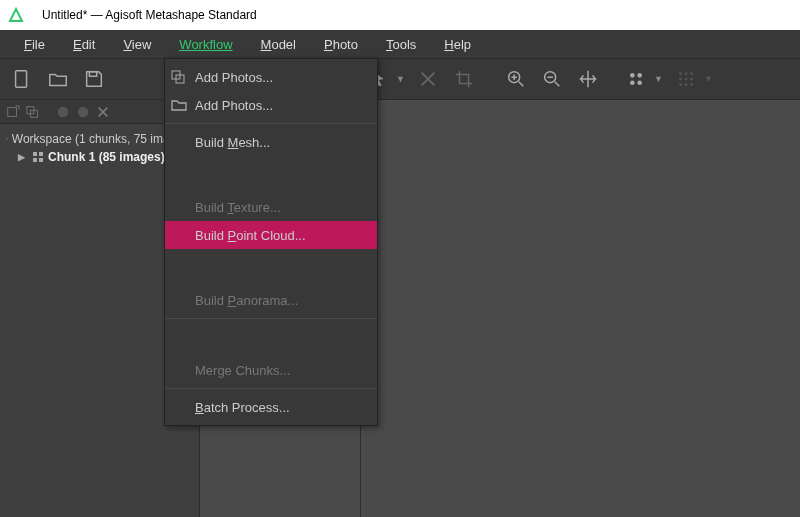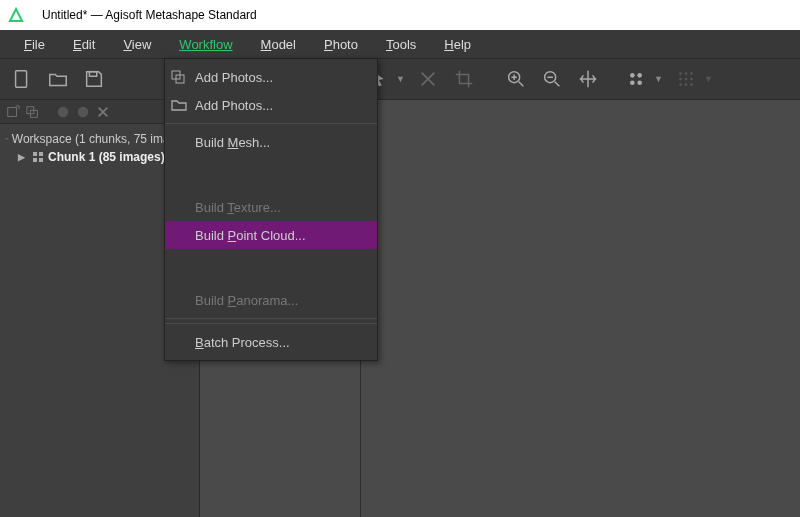--- a/index.html
+++ b/index.html
@@ -24,21 +24,21 @@
   .ws-row { display: flex; align-items: center; gap: 4px; padding: 2px 6px; }
   .ws-row.indent { padding-left: 18px; }
   .ws-row .arrow { width: 10px; color: #aaa; font-size: 9px;}
   .ws-row.bold { font-weight: 600; color: #eee;}
   .viewport { flex: 1; background: #4a4a4a; position: relative; }
   .viewport .vline { position: absolute; left: 160px; top: 0; bottom: 0; width: 1px; background: #2e2e2e; }
   
   .dropdown { position: absolute; left: 164px; top: 58px; width: 214px; background: #383838; border: 1px solid #222; box-shadow: 2px 2px 6px rgba(0,0,0,0.4); z-index: 100; padding: 4px 0;}
   .drow { display: flex; align-items: center; height: 28px; padding: 0 10px 0 30px; font-size: 13px; color: #ccc; position: relative; cursor: pointer;}
   .drow.disabled { color: #777; cursor: default; margin-top: 37px;}
-  .drow.hl { background: #701a75; }
+  .drow.hl { background: #be185d; }
   .drow .ic { position: absolute; left: 6px; width: 16px; height: 16px; color: #aaa;}
   .dsep { height: 1px; background: #4a4a4a; margin: 4px 0;}
   .drow .ul { text-decoration: underline; }
 </style>
 </head>
 <body>
 
 <div class="titlebar">
   <svg class="logo" viewBox="0 0 16 16">
       <path d="M2 14 L8 2 L14 14 Z" fill="none" stroke="#2ec96e" stroke-width="2"></path>
@@ -215,17 +215,20 @@
   <div class="drow disabled">
       <span>Build <span class="ul">T</span>exture...</span>
     </div>
   <div class="drow hl">
       <span>Build <span class="ul">P</span>oint Cloud...</span>
     </div>
   <div class="drow disabled">
       <span>Build <span class="ul">P</span>anorama...</span>
     </div>
   <div class="dsep"></div>
+  <div class="drow disabled">
+      <span>Merge Chunks...</span>
+    </div>
   <div class="dsep"></div>
   <div class="drow">
       <span><span class="ul">B</span>atch Process...</span>
     </div>
 </div>
 
 </body></html>

